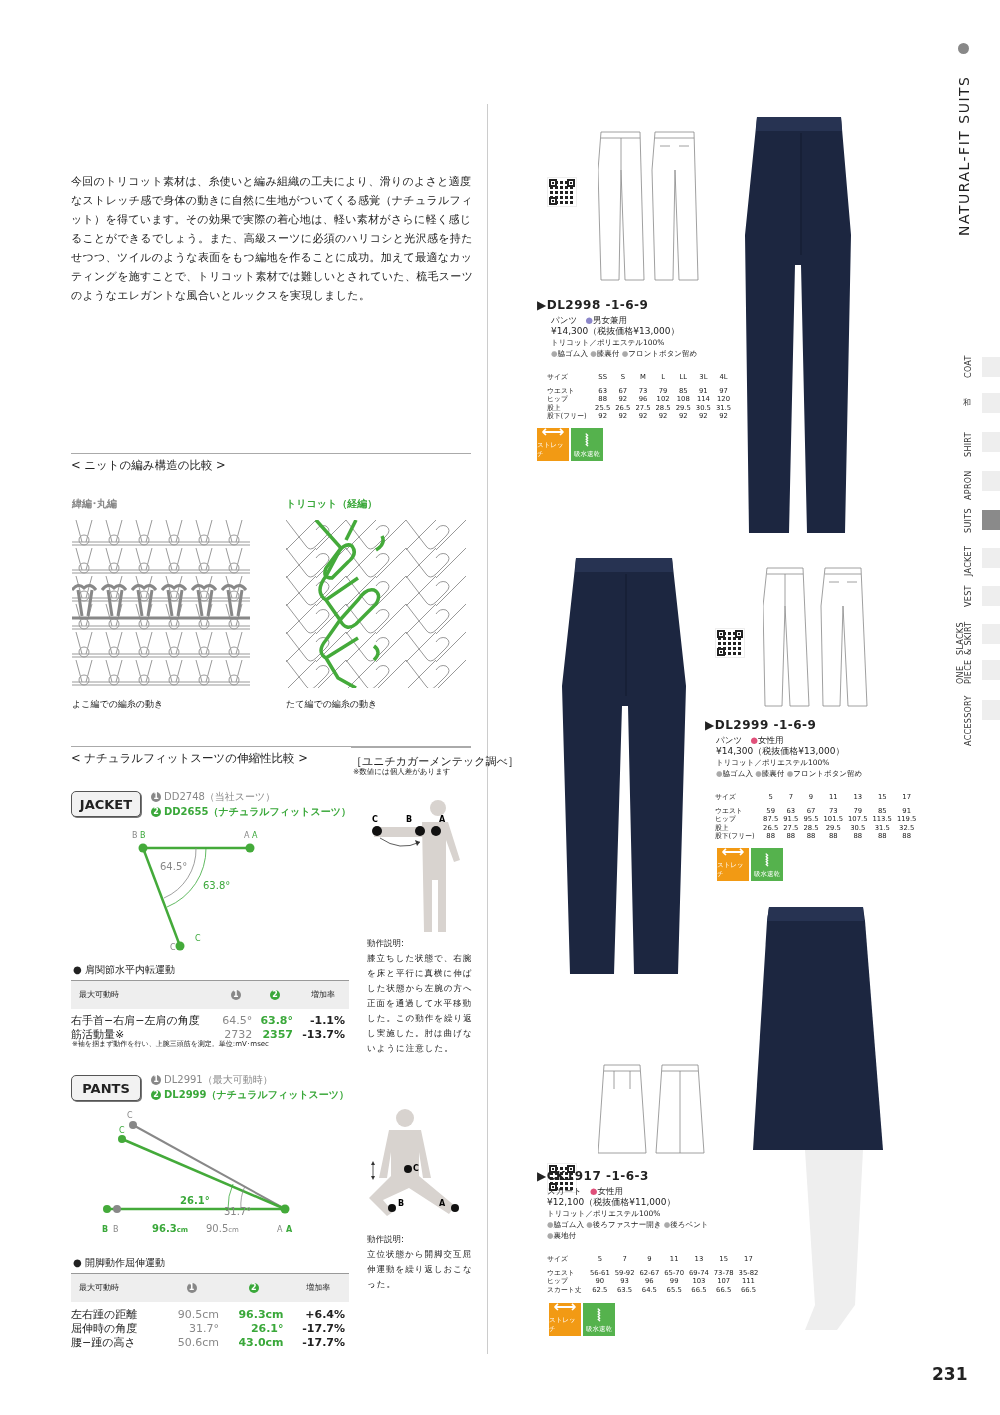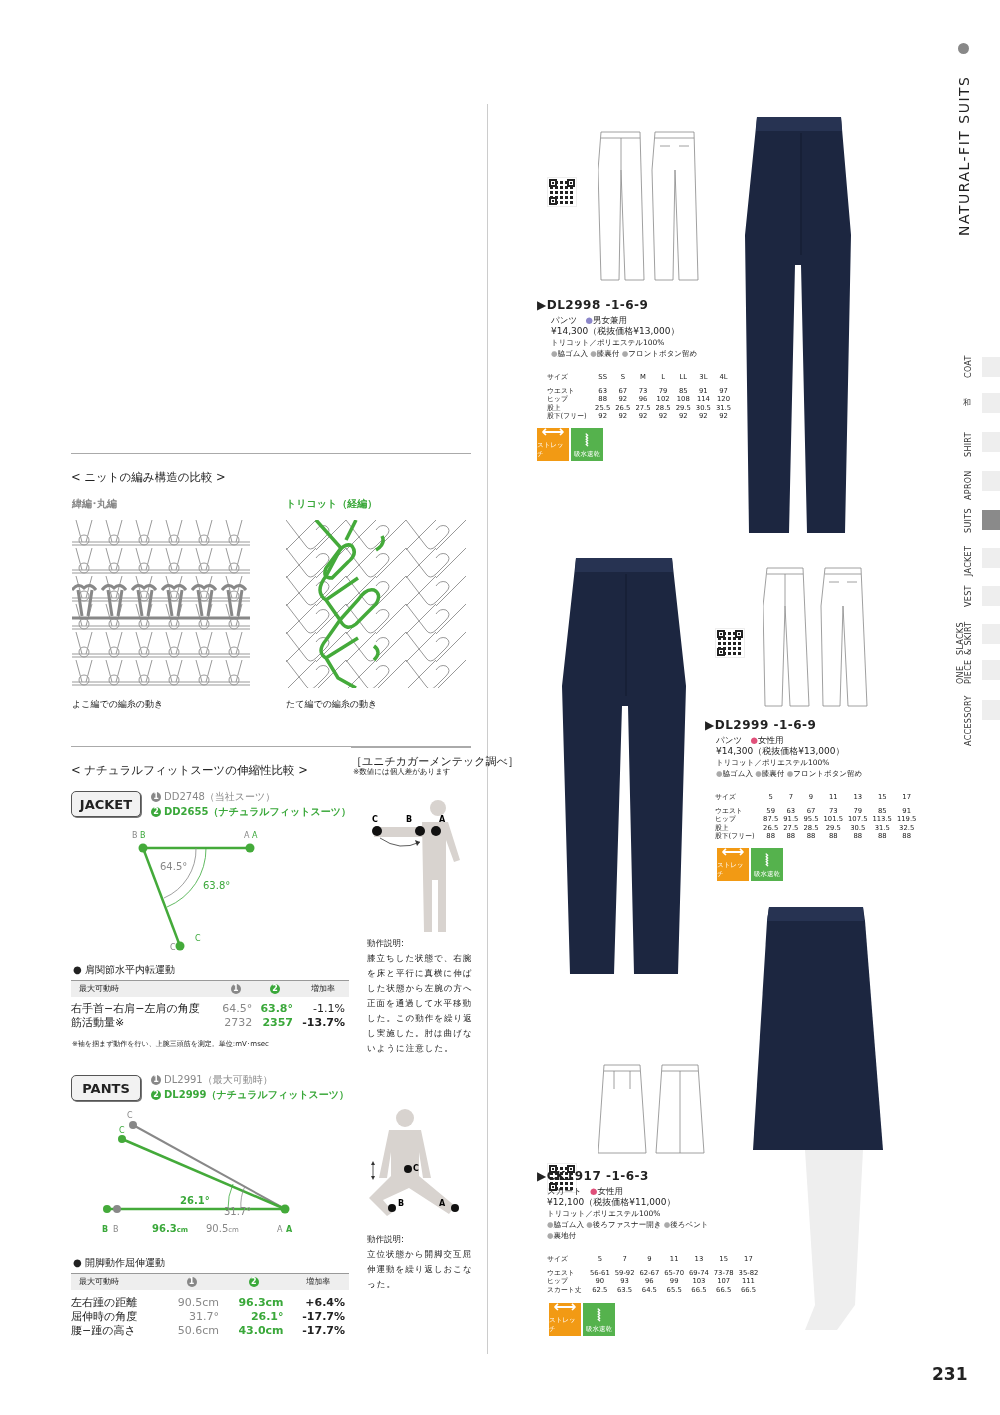--- a/index.html
+++ b/index.html
@@ -3,28 +3,28 @@
 <meta charset="utf-8">
 <style>
   * { box-sizing: border-box; margin: 0; padding: 0; }
   body { width: 1000px; height: 1415px; background: #fff; position: relative; overflow: hidden;
          font-family: "DejaVu Sans", "Liberation Sans", sans-serif; color: #222; }
   .abs { position: absolute; }
   .gray { color: #888; }
   .green { color: #3aa83a; }
   .ja { font-size: 11px; line-height: 19px; letter-spacing: 0.3px; }
   
-  .sec-head { border-top: 1.5px solid #aaa; font-size: 11.5px; padding-top: 16px; }
+  .sec-head { border-top: 1.5px solid #aaa; font-size: 11.5px; padding-top: 4px; }
   .chev-box { width: 26px; height: 26px; border: 1px solid #999; background: #f1f1f1; display:flex; align-items:center; justify-content:center; font-size: 18px; color:#666; }
   .pill { border: 1px solid #555; border-radius: 5px; background: #f2f2f2; font-weight: bold; font-size: 13px; display:flex; align-items:center; justify-content:center; box-shadow: 1px 1px 0 #777; }
   .num-dot { display:inline-block; width: 10px; height: 10px; border-radius:50%; color:#fff; font-size:8px; line-height:10px; text-align:center; font-weight:bold; margin-right: 3px; vertical-align: 1px;}
   .dot-gray { background:#888; }
   .dot-green { background:#3aa83a; }
   table.cmp { border-collapse: collapse; width: 278px; }
-  table.cmp th { background:#eee; font-size: 8px; font-weight: normal; height: 16px; text-align: center; border-top: 1px solid #999;}
+  table.cmp th { background:#eee; font-size: 8px; font-weight: normal; height: 28px; text-align: center; border-top: 1px solid #999;}
   table.cmp th:first-child { text-align:left; padding-left: 8px; }
   table.cmp td { font-size: 11px; line-height: 14px; text-align: right; padding-right: 4px; }
   table.cmp td:first-child { text-align: left; }
   
   .prod-code { font-size: 12px; font-weight: bold; letter-spacing: 0.5px; }
   .prod-info { font-size: 8.5px; line-height: 11px; }
   table.size { border-collapse: collapse; font-size: 6.8px; }
   table.size td { text-align: center; padding: 0 2.5px; line-height: 8.5px; white-space: nowrap; }
   table.size td:first-child { text-align: left; padding-left: 0; padding-right: 6px; }
   table.size tr.hdr td { padding-bottom: 5px; }
@@ -70,20 +70,21 @@
   <div class="side-lbl" style="left:957px;top:655px;line-height:8px;">SLACKS<br>&amp; SKIRT</div>
   <div class="side-tab" style="top:660px;"></div>
   <div class="side-lbl" style="left:957px;top:684px;line-height:8px;">ONE<br>PIECE</div>
   <div class="side-tab" style="top:700px;"></div>
   <div class="side-lbl" style="left:964px;top:746px;">ACCESSORY</div>
 </div>
 
 <div class="abs" style="left:487px;top:104px;width:1px;height:1250px;background:#ccc;"></div>
 
 <div class="abs" style="left:71px;top:172px;width:405px;">
+  <p class="ja">今回のトリコット素材は、糸使いと編み組織の工夫により、滑りのよさと適度なストレッチ感で身体の動きに自然に生地がついてくる感覚（ナチュラルフィット）を得ています。その効果で実際の着心地は、軽い素材がさらに軽く感じることができるでしょう。また、高級スーツに必須のハリコシと光沢感を持たせつつ、ツイルのような表面をもつ編地を作ることに成功。加えて最適なカッティングを施すことで、トリコット素材では難しいとされていた、梳毛スーツのようなエレガントな風合いとルックスを実現しました。</p>
 </div>
 
 <div class="abs sec-head" style="left:71px;top:453px;width:400px;">&lt; ニットの編み構造の比較 &gt;</div>
 <div class="abs gray" style="left:72px;top:497px;font-size:10px;font-weight:bold;">緯編･丸編</div>
 <div class="abs green" style="left:286px;top:497px;font-size:10px;font-weight:bold;">トリコット（経編）</div>
 
 <svg class="abs" style="left:72px;top:520px;" width="178" height="168" viewBox="0 0 178 168">
   <g fill="none" stroke="#999" stroke-width="1">
     <g id="wrow">
       <path d="M4,0 L10,22 M20,0 L14,22 M34,0 L40,22 M50,0 L44,22 M64,0 L70,22 M80,0 L74,22 M94,0 L100,22 M110,0 L104,22 M124,0 L130,22 M140,0 L134,22 M154,0 L160,22 M170,0 L164,22"></path>
@@ -182,21 +183,21 @@
       <tr>
     <th>最大可動時</th>
     <th><span class="num-dot dot-gray">1</span></th>
     <th><span class="num-dot dot-green">2</span></th>
     <th>増加率</th>
   </tr>
   <tr>
         <td style="padding-top:5px;">右手首−右肩−左肩の角度</td>
         <td class="gray" style="padding-top:5px;">64.5°</td>
         <td class="green" style="padding-top:5px;font-weight:bold;">63.8°</td>
-        <td style="padding-top:5px;font-weight:normal;margin-top:44px;">-1.1%</td>
+        <td style="padding-top:5px;font-weight:bold;margin-top:44px;">-1.1%</td>
       </tr>
   <tr>
         <td>筋活動量※</td>
         <td class="gray">2732</td>
         <td class="green" style="font-weight:bold;">2357</td>
         <td style="font-weight:bold;">-13.7%</td>
       </tr>
 </tbody>
   </table>
 <div class="abs" style="left:72px;top:1039px;font-size:7px;">※袖を掴まず動作を行い、上腕三頭筋を測定。単位:mV･msec</div>

